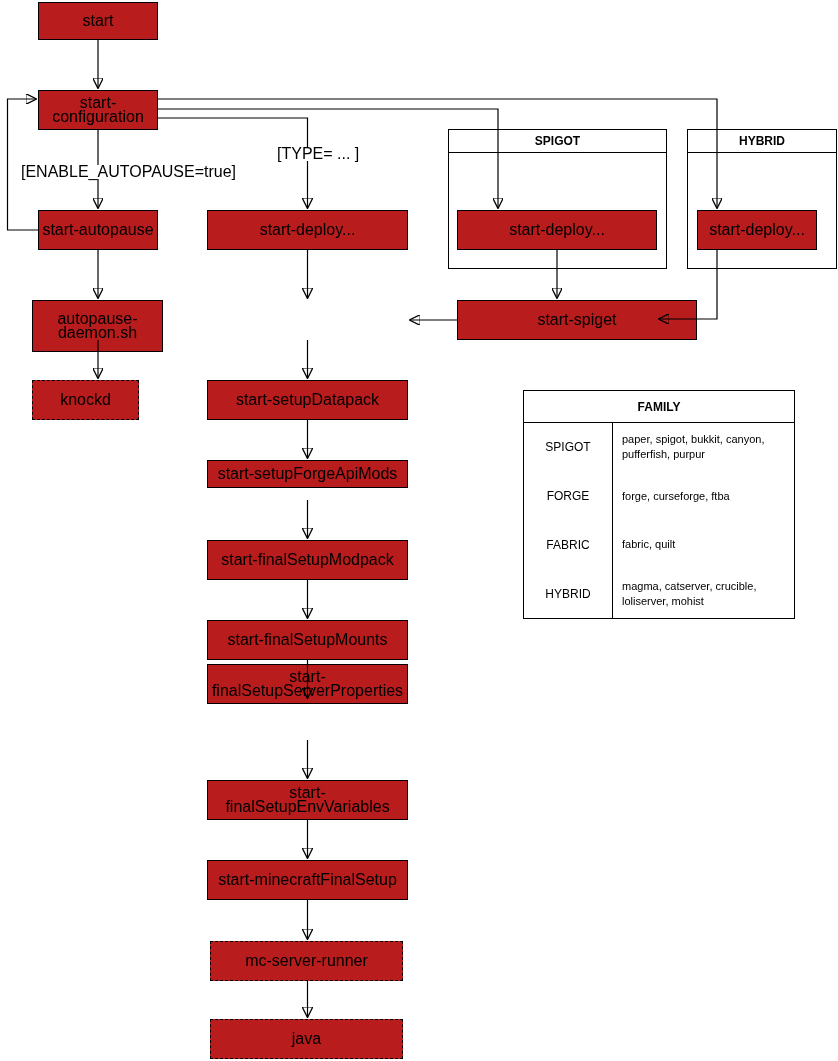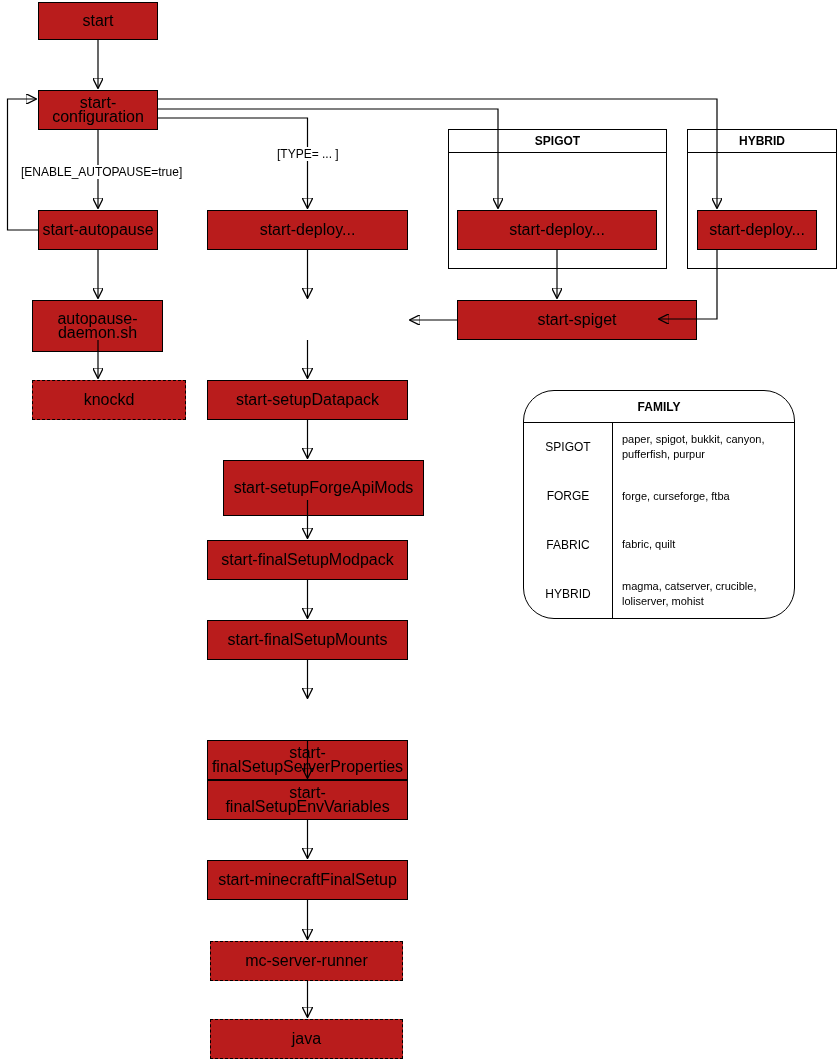--- a/index.html
+++ b/index.html
@@ -60,23 +60,23 @@
   }
   svg.edges path {
     fill: none;
     stroke: #000000;
     stroke-width: 1.2;
   }
 
   .edge-label {
     position: absolute;
     background: #ffffff;
-    font-size: 12px;
+    font-size: 16px;
     line-height: 14px;
-    text-align: left;
+    text-align: right;
     white-space: nowrap;
     padding: 0 2px;
   }
 
   .family-table {
     position: absolute;
     box-sizing: border-box;
     border: 1px solid #000000;
     background: #ffffff;
     display: flex;
@@ -134,34 +134,34 @@
   </div>
 
   <div class="node" style="left:38px; top:2px; width:120px; height:38px;">start</div>
 
   <div class="node" style="left:38px; top:90px; width:120px; height:40px;">start-configuration</div>
 
   <div class="node" style="left:38px; top:210px; width:120px; height:40px;">start-autopause</div>
 
   <div class="node" style="left:32px; top:300px; width:131px; height:52px;">autopause-daemon.sh</div>
 
-  <div class="node dashed" style="left:32px; top:380px; width:154px; height:40px;text-align:right;">knockd</div>
+  <div class="node dashed" style="left:32px; top:380px; width:107px; height:40px;text-align:right;">knockd</div>
 
   <div class="node" style="left:207px; top:210px; width:201px; height:40px;">start-deploy...</div>
 
 
   <div class="node" style="left:207px; top:380px; width:201px; height:40px;">start-setupDatapack</div>
 
-  <div class="node" style="left:207px; top:460px; width:201px; height:56px;margin-left:16px;">start-setupForgeApiMods</div>
+  <div class="node" style="left:207px; top:460px; width:201px; height:28px;">start-setupForgeApiMods</div>
 
   <div class="node" style="left:207px; top:540px; width:201px; height:40px;">start-finalSetupModpack</div>
 
   <div class="node" style="left:207px; top:620px; width:201px; height:40px;">start-finalSetupMounts</div>
 
-  <div class="node" style="left:207px; top:740px; width:201px; height:40px;">start-finalSetupServerProperties</div>
+  <div class="node" style="left:207px; top:664px; width:201px; height:40px;">start-finalSetupServerProperties</div>
 
   <div class="node" style="left:207px; top:780px; width:201px; height:40px;">start-finalSetupEnvVariables</div>
 
   <div class="node" style="left:207px; top:860px; width:201px; height:40px;">start-minecraftFinalSetup</div>
 
   <div class="node dashed" style="left:210px; top:941px; width:193px; height:40px;">mc-server-runner</div>
 
   <div class="node dashed" style="left:210px; top:1019px; width:193px; height:40px;">java</div>
 
   <div class="node" style="left:457px; top:210px; width:200px; height:40px;">start-deploy...</div>
@@ -208,21 +208,21 @@
 
     <path d="M717,250 L717,319 L659,319" marker-end="url(#arrow)"></path>
 
     <path d="M457,320 L410,320" marker-end="url(#arrow)"></path>
   </svg>
 
   <div class="edge-label" style="left:19px; top:165px; width:157px;">[ENABLE_AUTOPAUSE=true]</div>
 
   <div class="edge-label" style="left:275px; top:147px; width:65px;">[TYPE= ... ]</div>
 
-  <div class="family-table" style="left:523px; top:390px; width:272px; height:229px;border-radius:31px;">
+  <div class="family-table" style="left:523px; top:390px; width:272px; height:229px;">
     <div class="ft-header">FAMILY</div>
     <div class="ft-body">
       <div class="ft-row">
         <div class="ft-label">SPIGOT</div>
         <div class="ft-value">paper, spigot, bukkit, canyon, pufferfish, purpur</div>
       </div>
       <div class="ft-row">
         <div class="ft-label">FORGE</div>
         <div class="ft-value">forge, curseforge, ftba</div>
       </div>

